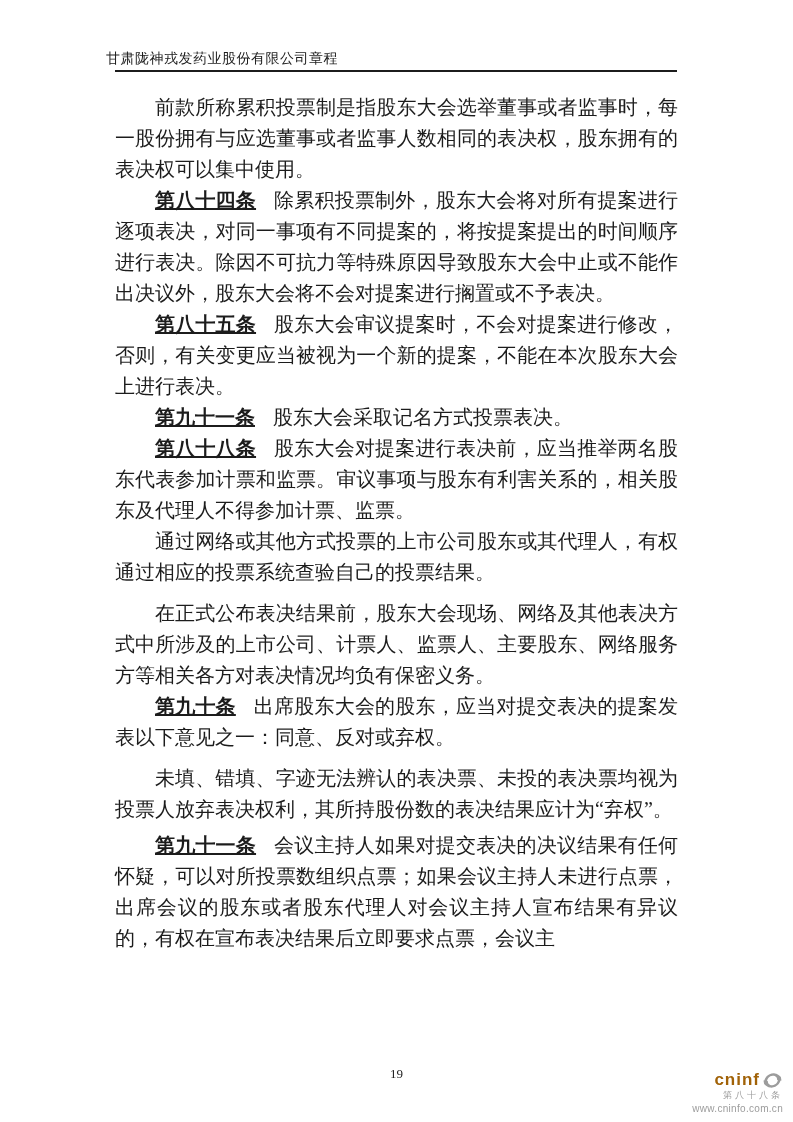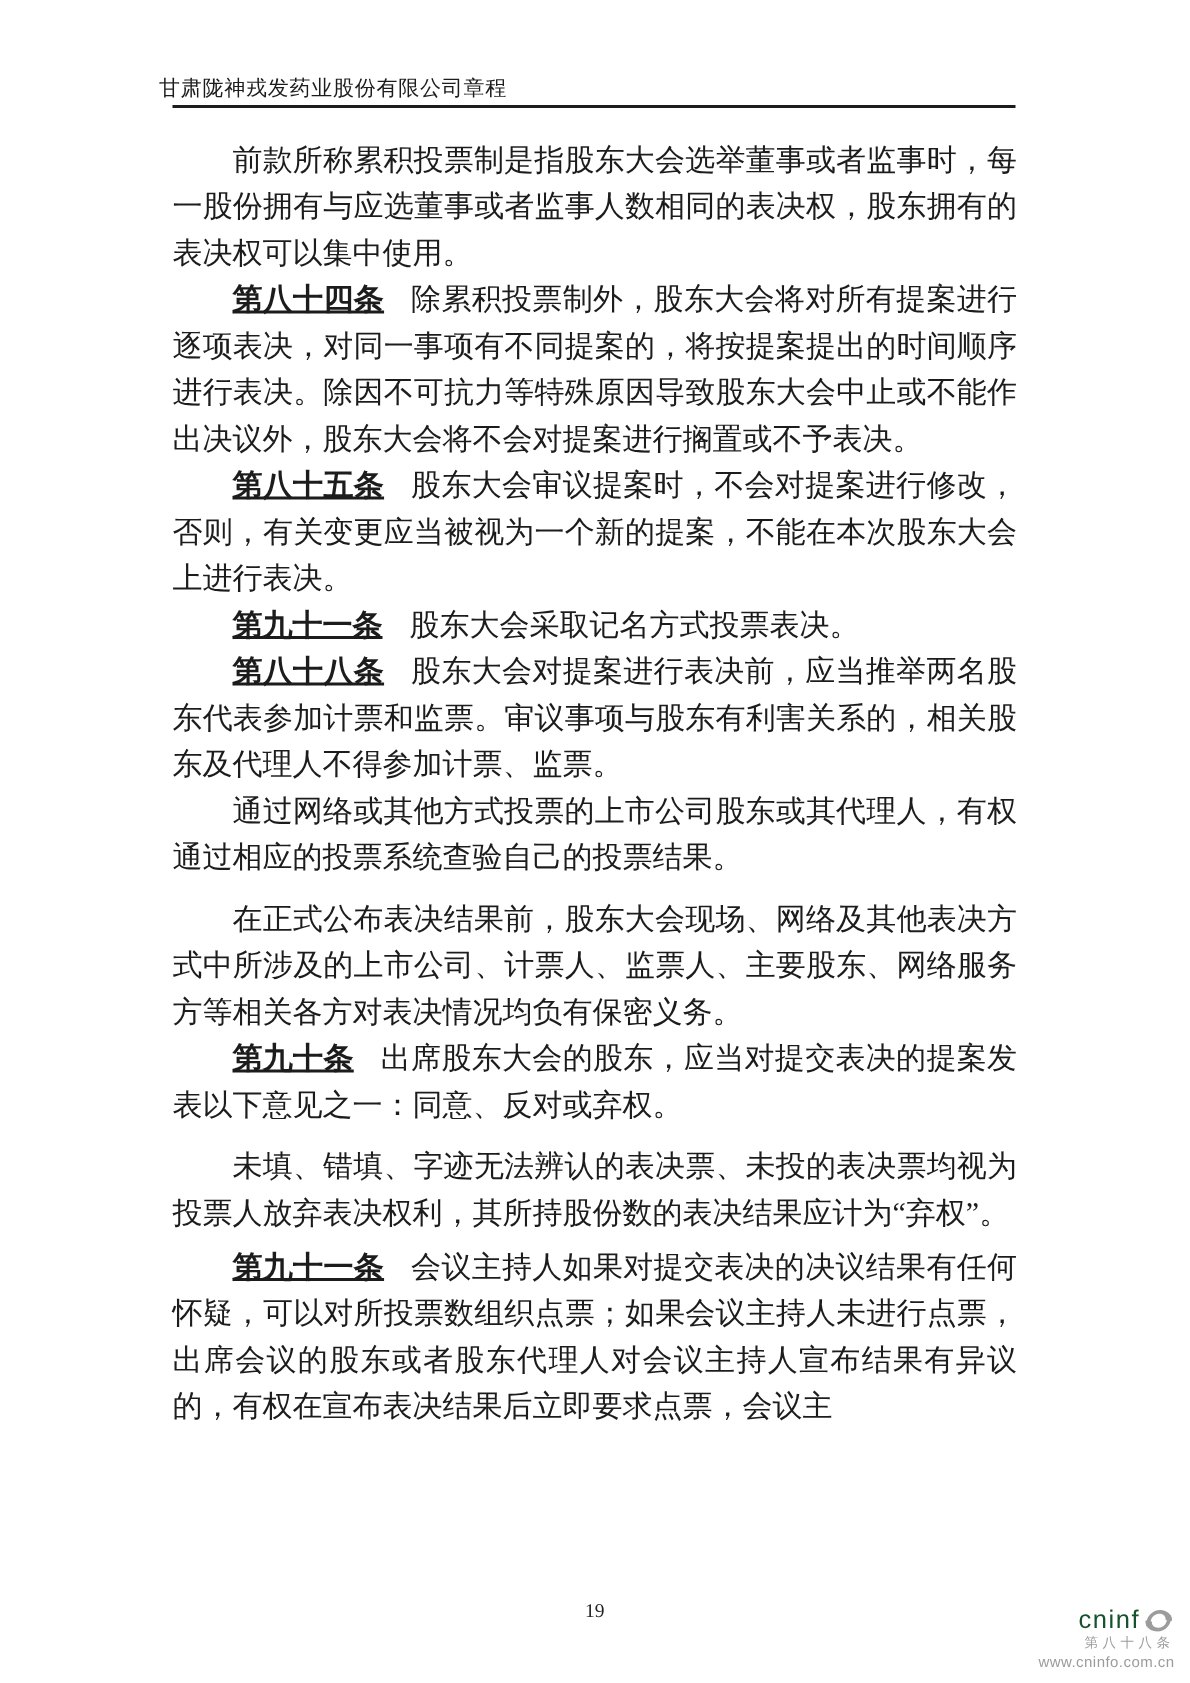--- a/index.html
+++ b/index.html
@@ -49,21 +49,21 @@
   }
 
   
   .logo {
     position:absolute; right:10px; bottom:8px;
     text-align:right; color:#9c9c9c;
     font-family:"Liberation Sans","DejaVu Sans",sans-serif;
     line-height:1.1;
   }
   .logo-top { display:flex; align-items:center; justify-content:flex-end; gap:2px; }
-  .logo-brand { font-weight:400; font-size:17px; letter-spacing:1px; color:#14532d; }
+  .logo-brand { font-weight:700; font-size:17px; letter-spacing:1px; color:#a16207; }
   .logo-swirl { display:inline-flex; }
   .logo-cn { font-size:9px; letter-spacing:3px; margin-top:1px; }
   .logo-url { font-size:10px; margin-top:2px; letter-spacing:0.3px; }
 </style>
 </head>
 <body>
 
 <div class="page">
 
   <div class="header-title">甘肃陇神戎发药业股份有限公司章程</div>

